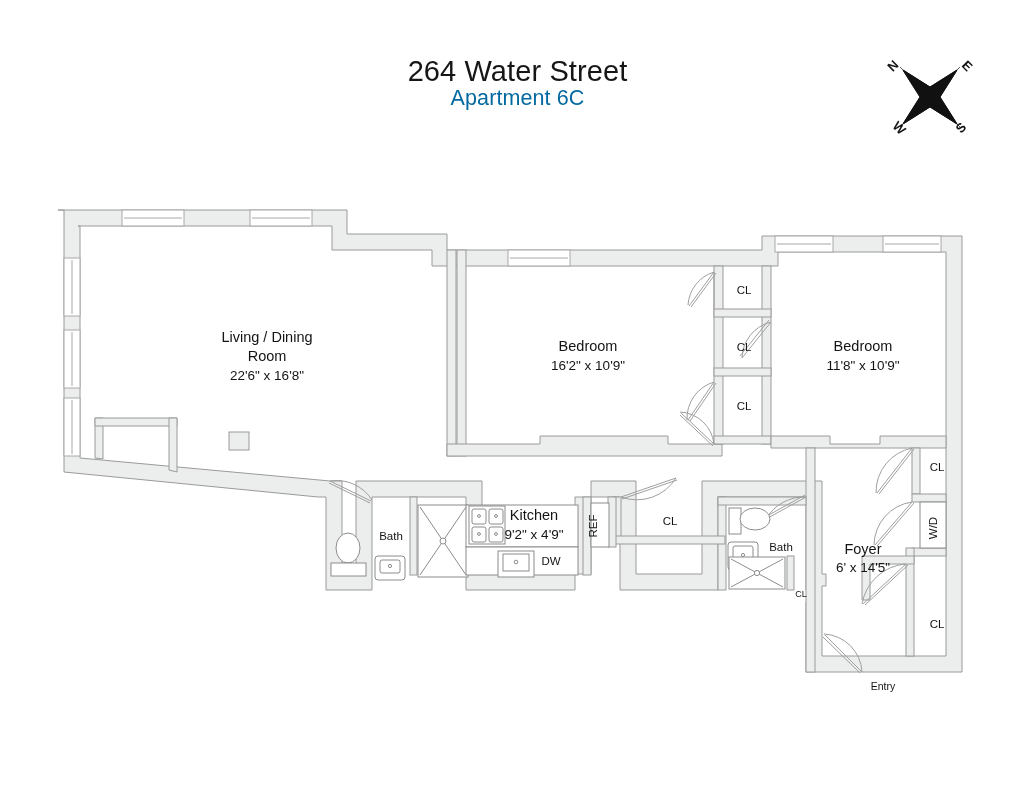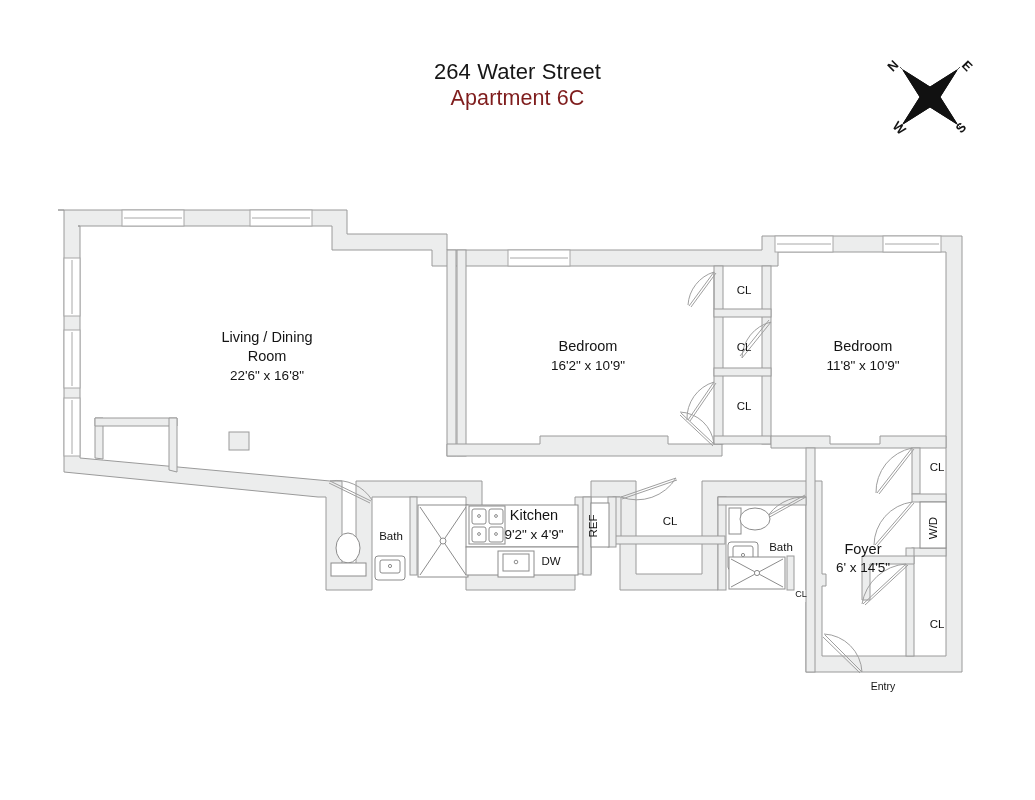--- a/index.html
+++ b/index.html
@@ -23,30 +23,30 @@
   }
   .title-block {
     position: absolute;
     left: 0;
     top: 58px;
     width: 1035px;
     text-align: center;
     pointer-events: none;
   }
   .title-line1 {
-    font-size: 22px;
+    font-size: 29px;
     line-height: 27px;
     letter-spacing: 0.1px;
     color: #161616;
   }
   .title-line2 {
     font-size: 21.5px;
     line-height: 27px;
     letter-spacing: 0.1px;
-    color: #7f1d1d;
+    color: #0369a1;
   }
   svg { display: block; }
   text { font-family: "Liberation Sans", sans-serif; fill: #141414; }
   .room-name { font-size: 14.5px; text-anchor: middle; }
   .room-dims { font-size: 13.5px; text-anchor: middle; }
   .small-label { font-size: 11.5px; text-anchor: middle; }
   .tiny-label { font-size: 9px; text-anchor: middle; }
   .entry-label { font-size: 10.5px; text-anchor: middle; }
   .compass-letter { font-size: 13px; font-weight: bold; text-anchor: middle; }
 </style>

